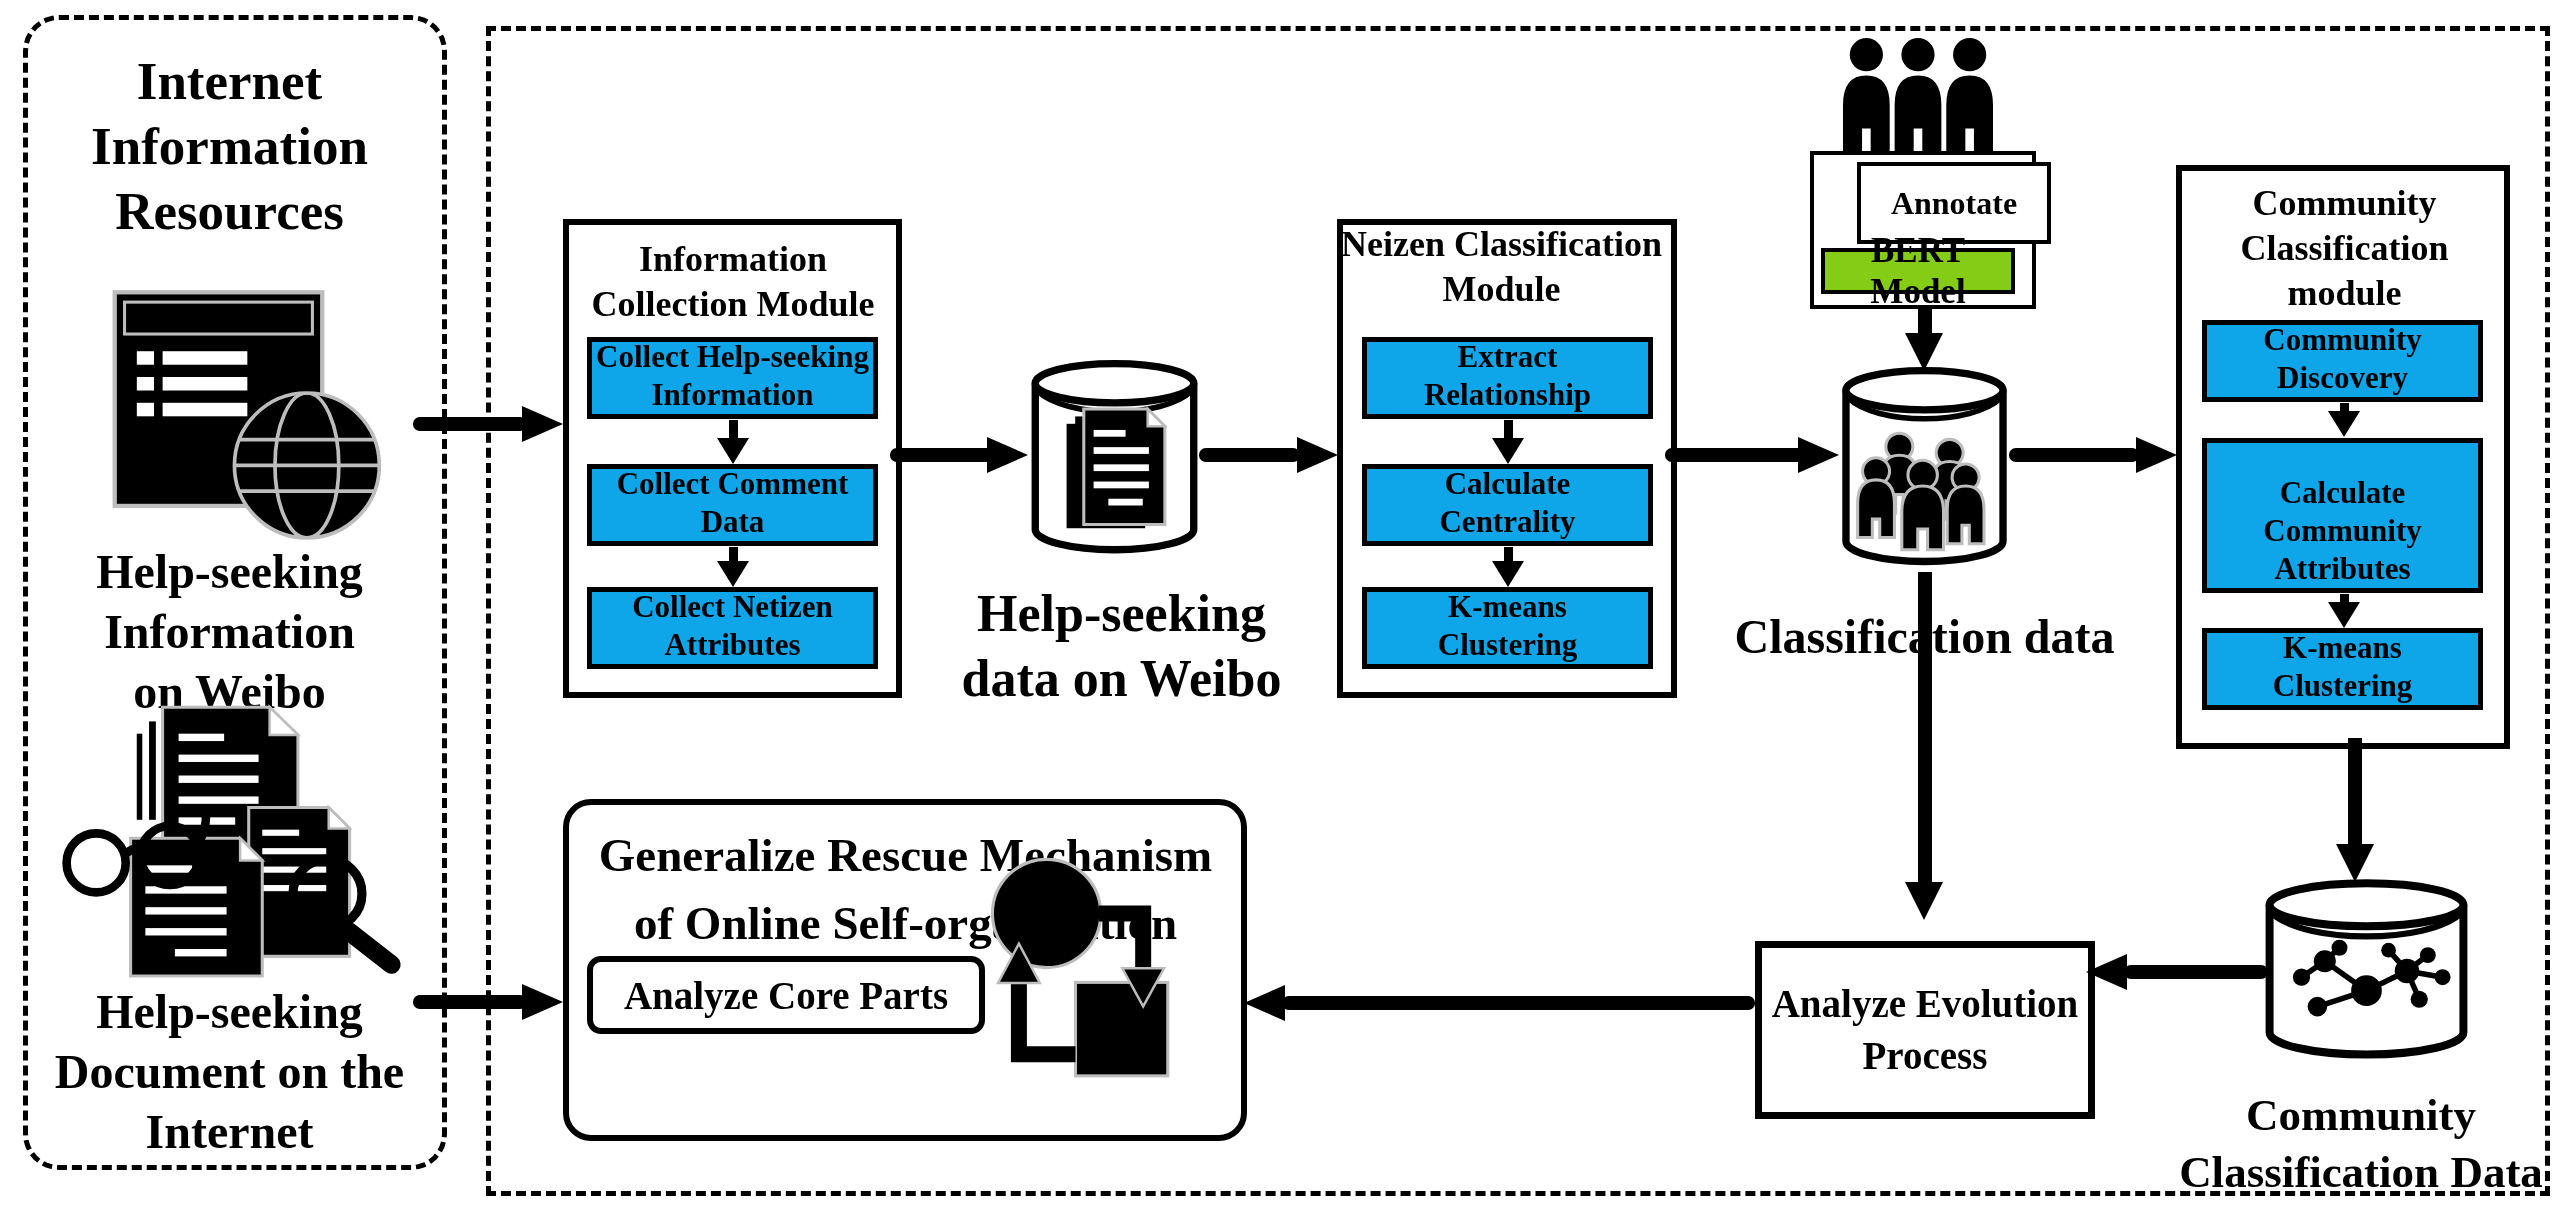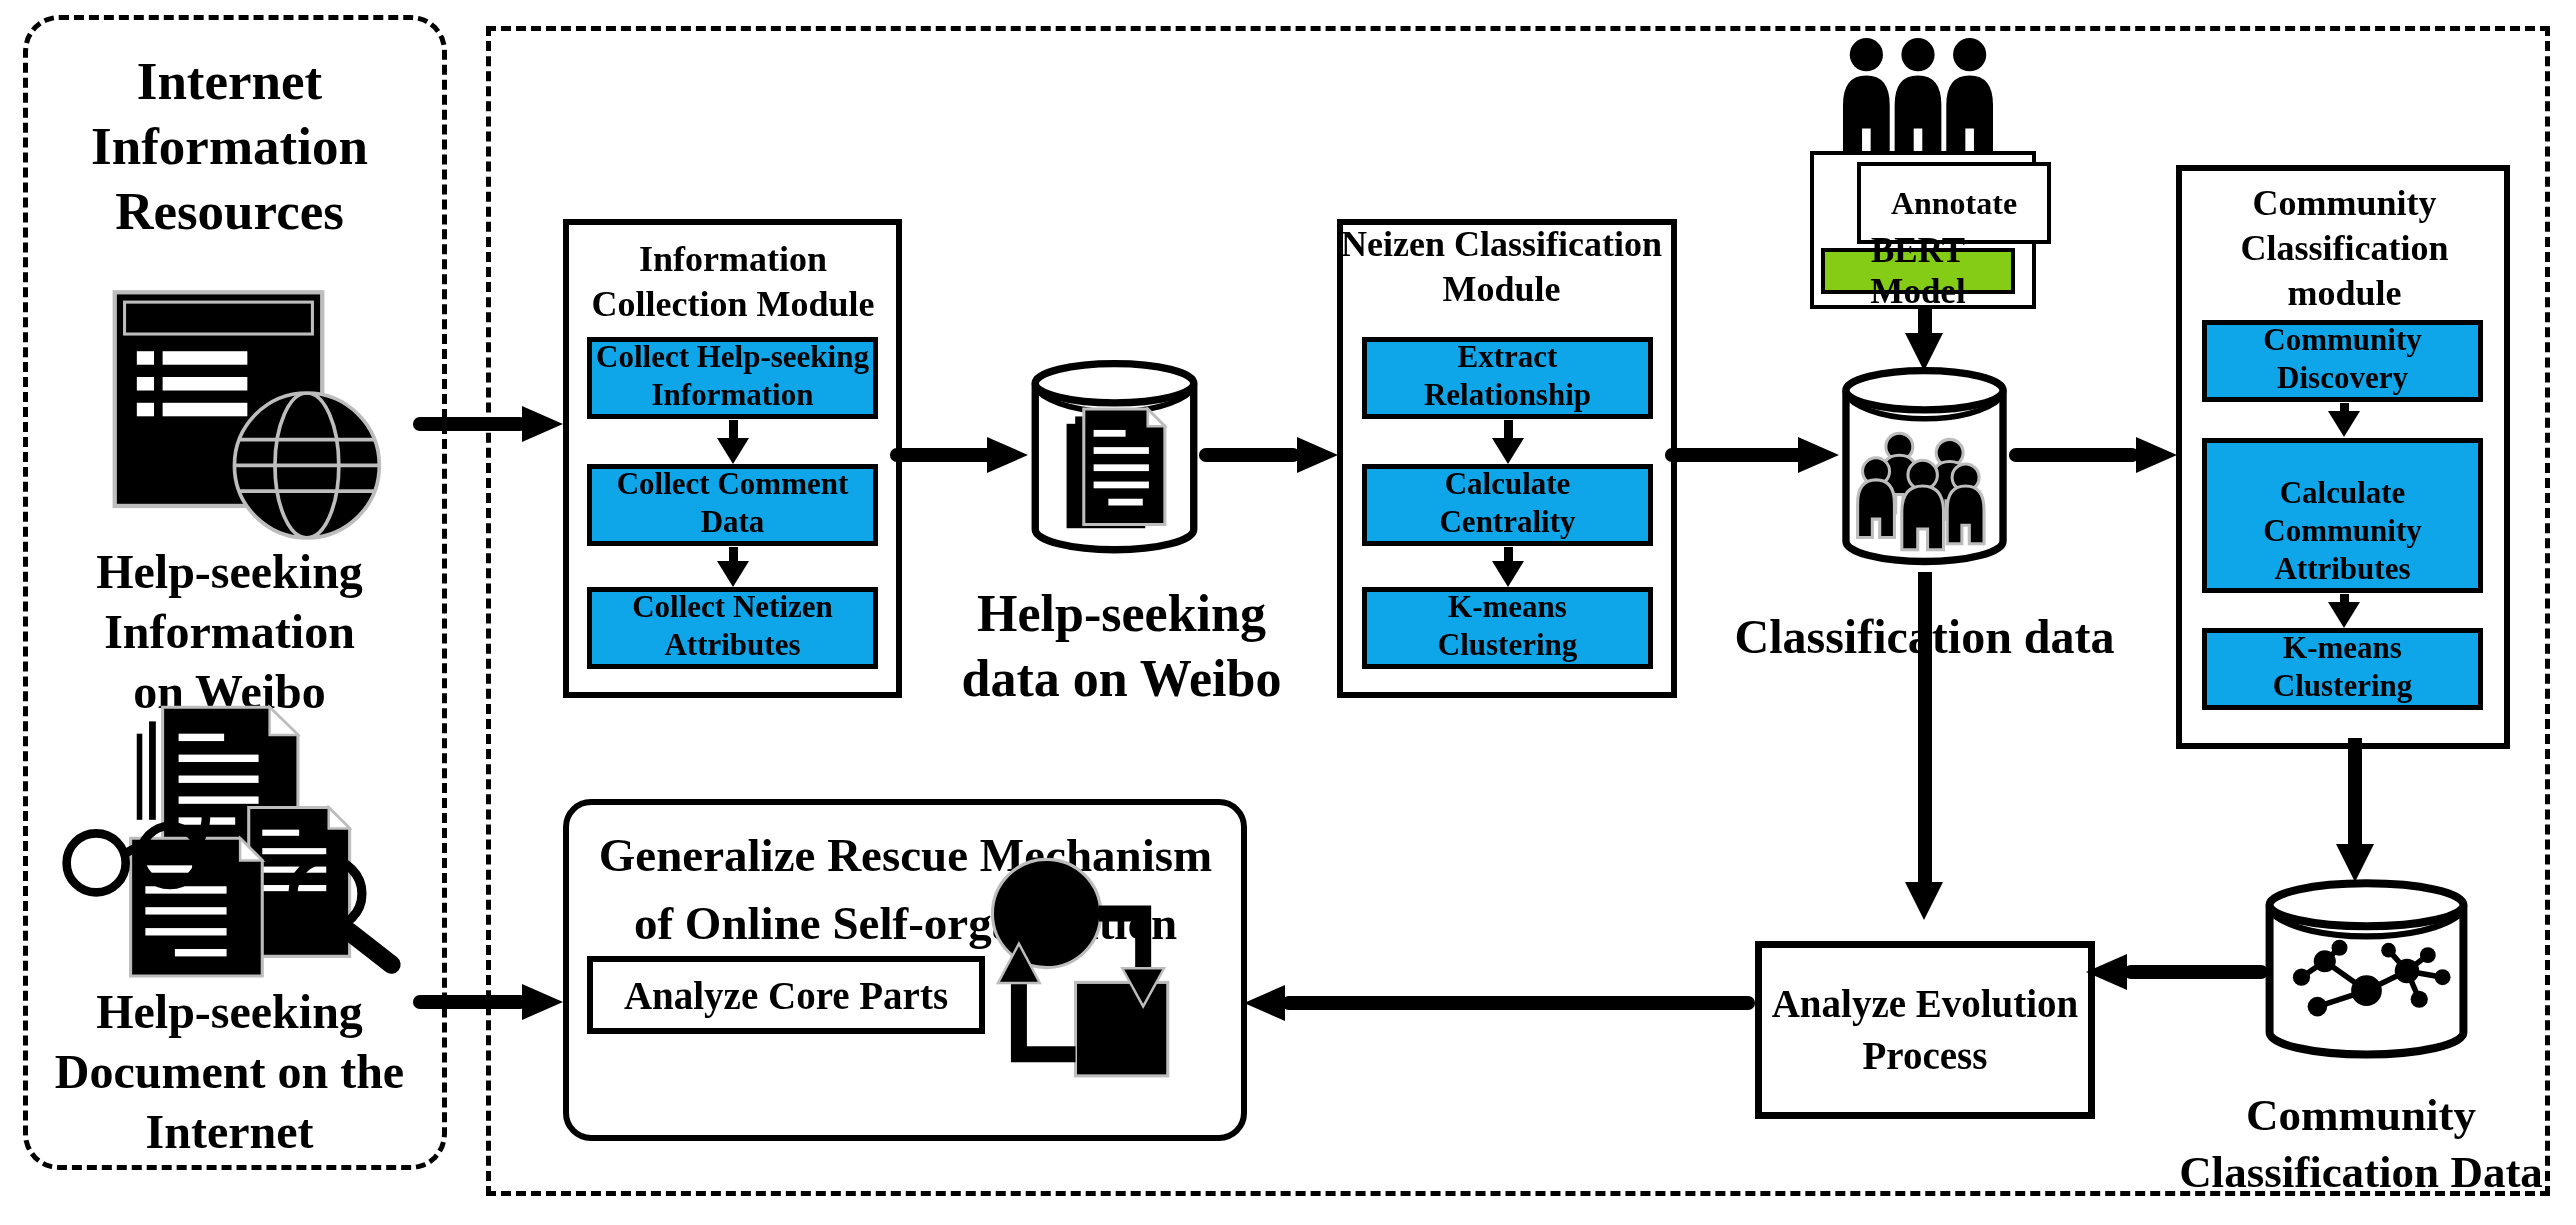--- a/index.html
+++ b/index.html
@@ -14,21 +14,21 @@
   .dashbox{border:5.5px dashed #000;background:transparent;}
   .mod{border:6.8px solid #000;background:#fff;}
   .sub{border:5.5px solid #000;background:#0ea5e9;align-items:flex-end;}
   .roundbox{border:6.8px solid #000;border-radius:28px;background:#fff;}
   
   .t86{font-size:53px;line-height:65px;}
   .t78{font-size:48px;line-height:60px;}
   .t84{font-size:52px;line-height:65px;}
   .t76{font-size:47px;line-height:68px;}
   .t74{font-size:45px;line-height:57px;}
-  .t64{font-size:39px;line-height:47px;}
+  .t64{font-size:39px;line-height:47px;border-radius:14px;}
   .t58{font-size:36px;line-height:45px;}
   .t50{font-size:31px;line-height:38px;}
   .t52{font-size:32px;line-height:39px;}
   .t57{font-size:35px;line-height:41px;}
   .t78db{font-size:48px;line-height:68px;}
   
   .hline{position:absolute;height:13.5px;background:#000;border-radius:6.8px;}
   .vline{position:absolute;width:13.5px;background:#000;}
   .vline-sm{position:absolute;width:9.2px;background:#000;}
   .tri-r{position:absolute;width:0;height:0;border-top:18px solid transparent;border-bottom:18px solid transparent;border-left:41px solid #000;}

